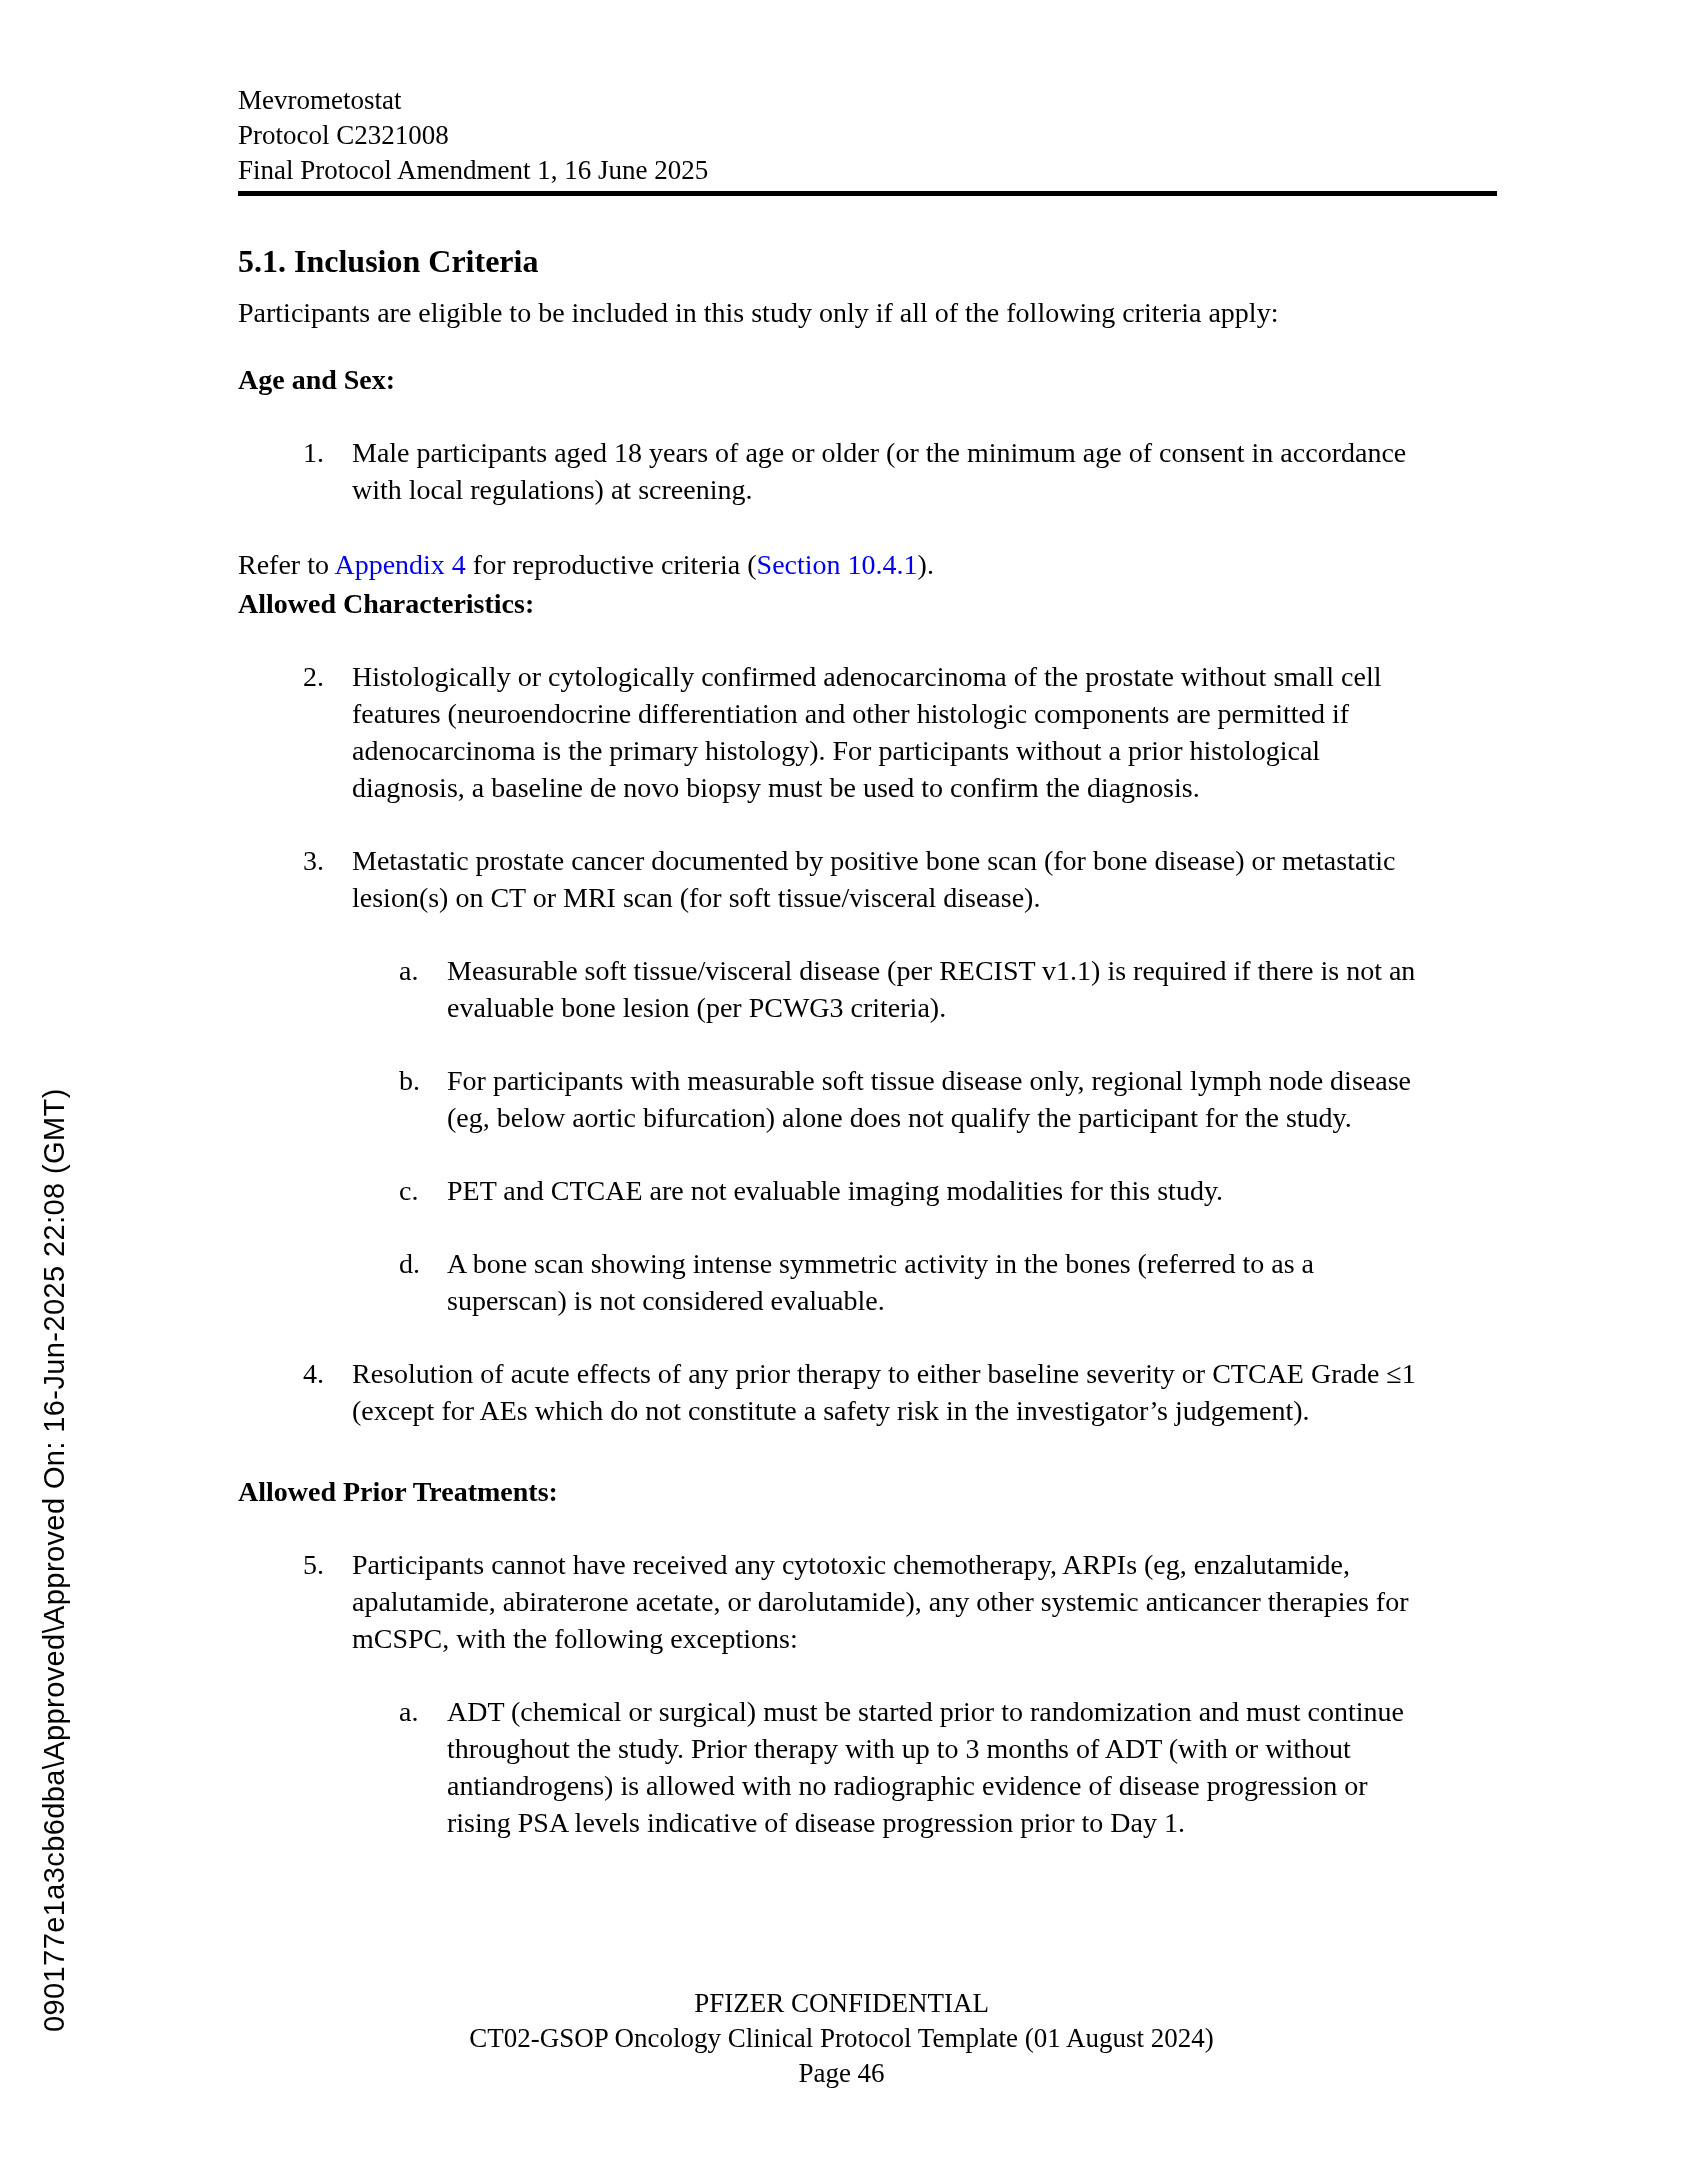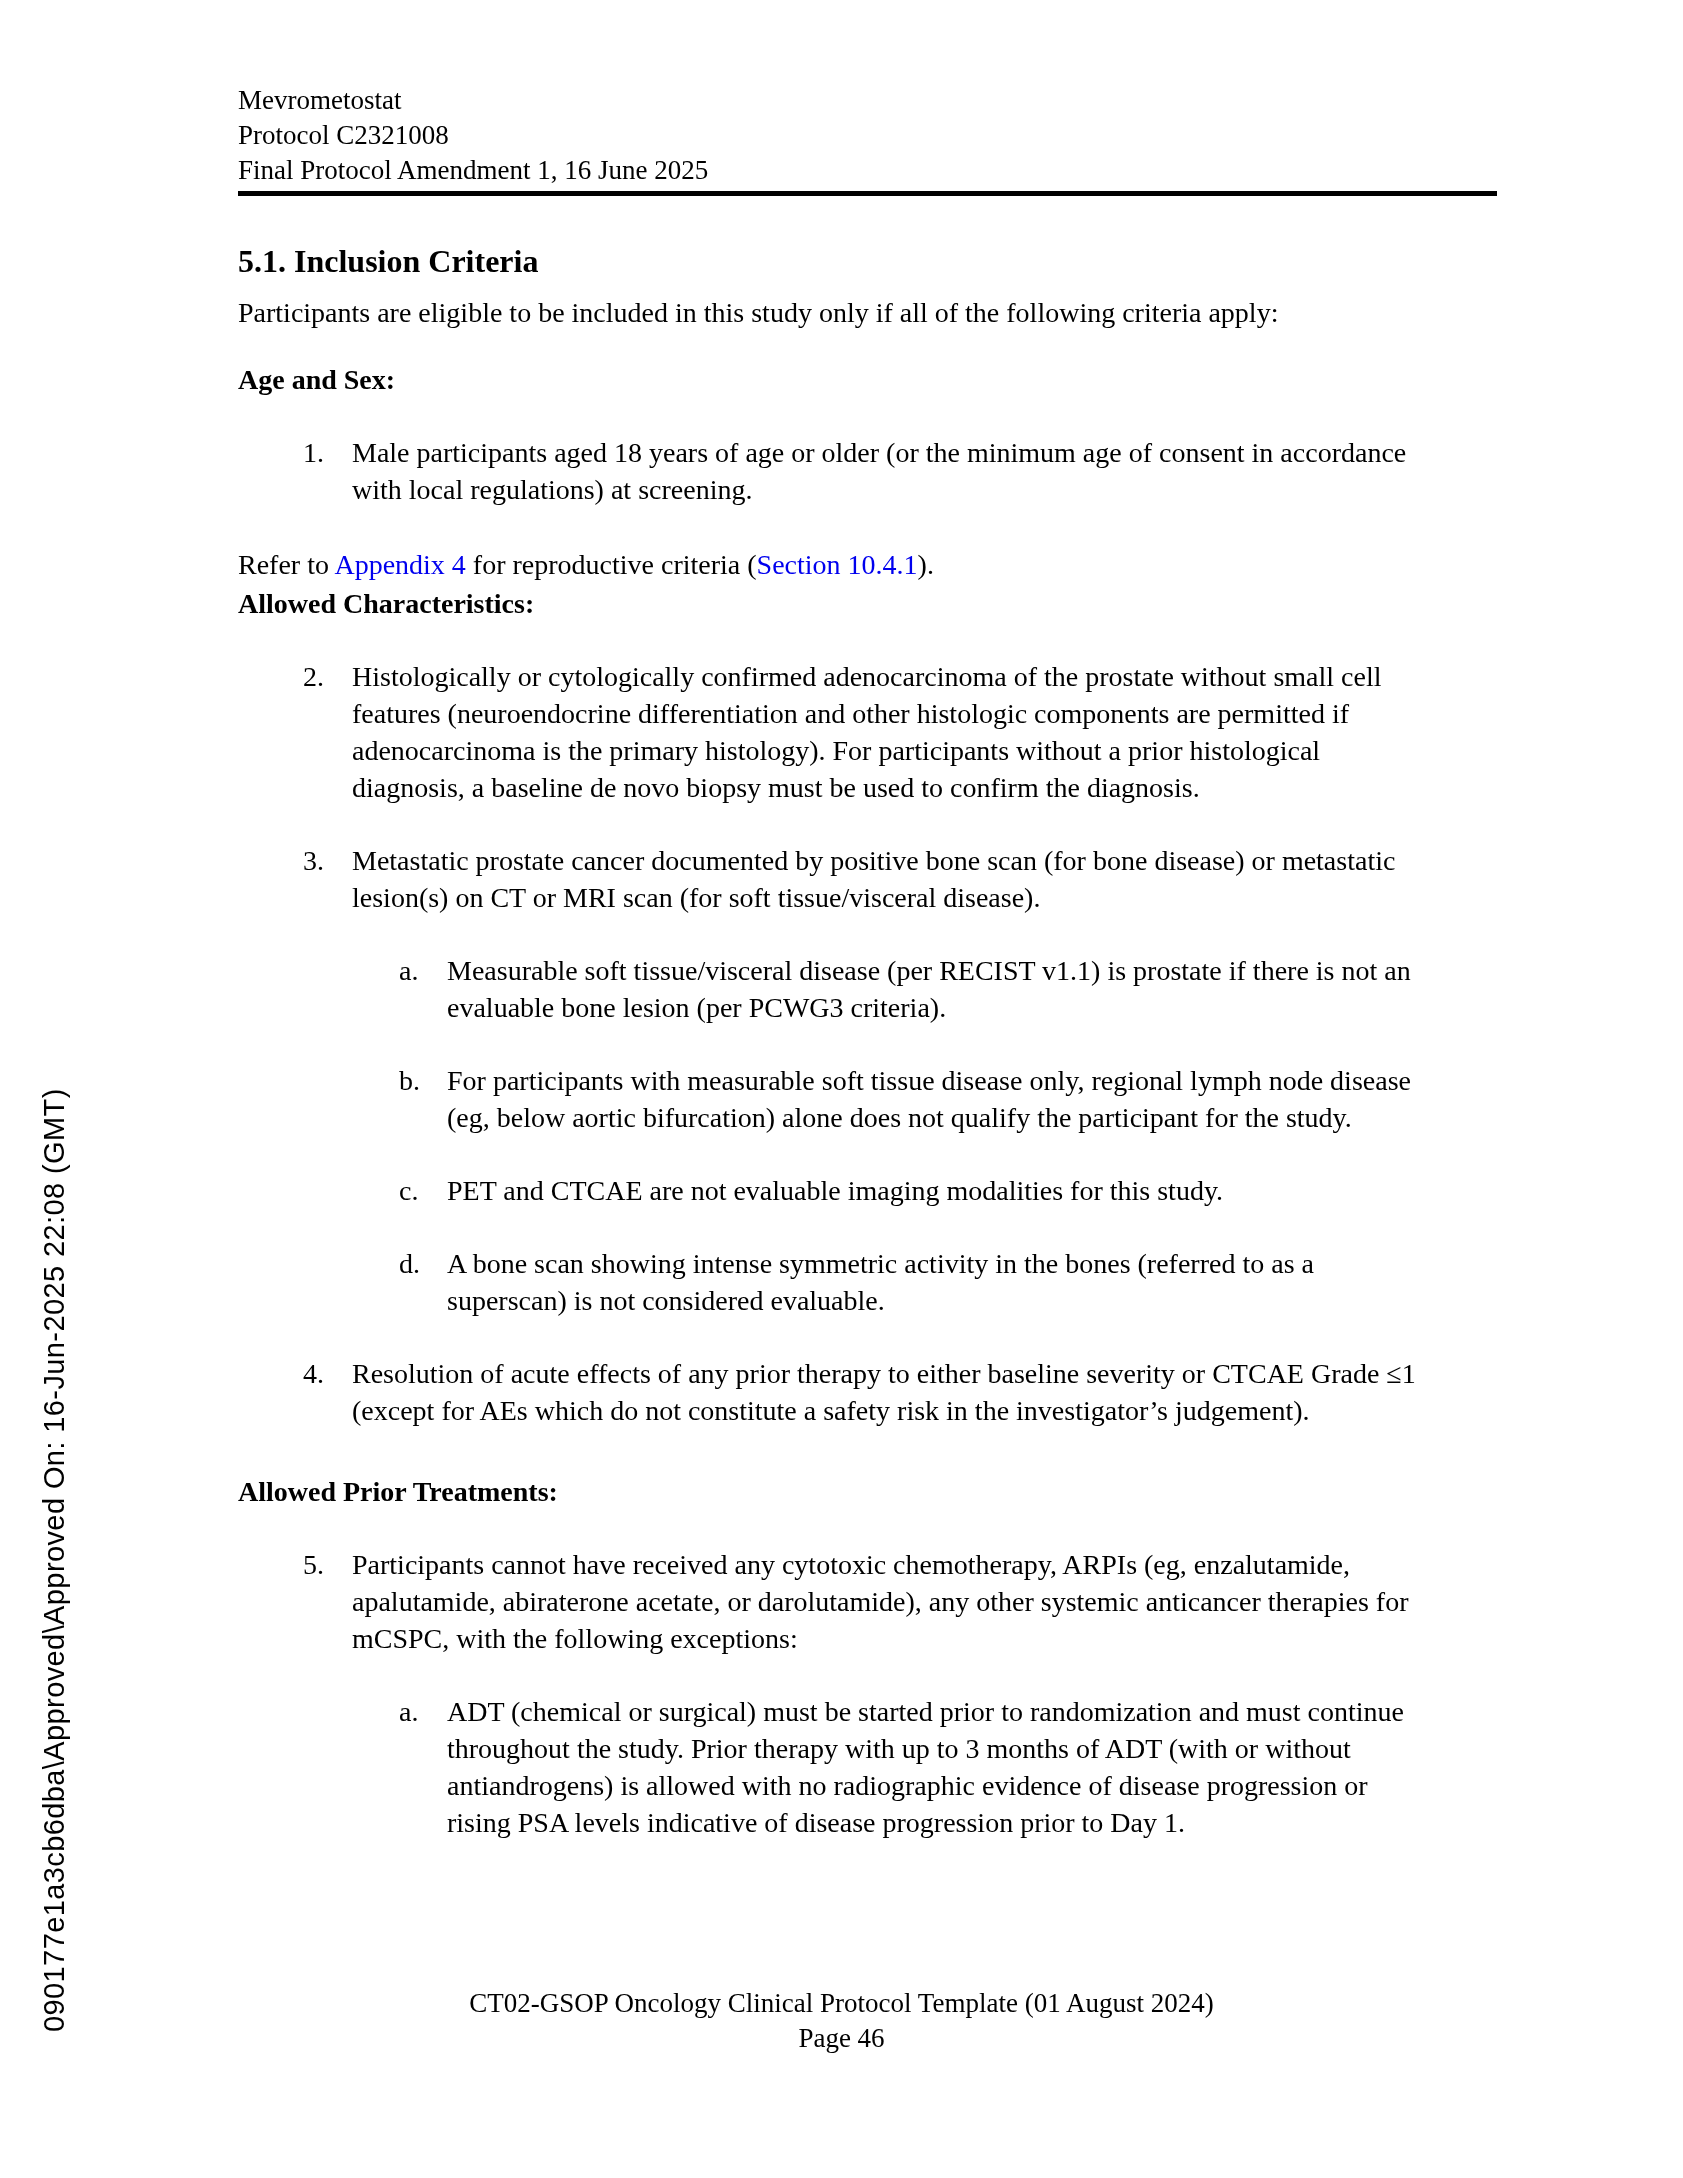--- a/index.html
+++ b/index.html
@@ -122,21 +122,21 @@
       <span class="text">Histologically or cytologically confirmed adenocarcinoma of the prostate without small cell features (neuroendocrine differentiation and other histologic components are permitted if adenocarcinoma is the primary histology). For participants without a prior histological diagnosis, a baseline de novo biopsy must be used to confirm the diagnosis.</span>
     </div>
 
     <div class="item lvl1">
       <span class="marker">3.</span>
       <span class="text">Metastatic prostate cancer documented by positive bone scan (for bone disease) or metastatic lesion(s) on CT or MRI scan (for soft tissue/visceral disease).</span>
     </div>
 
     <div class="item lvl2">
       <span class="marker">a.</span>
-      <span class="text">Measurable soft tissue/visceral disease (per RECIST v1.1) is prostate if there is not an evaluable bone lesion (per PCWG3 criteria).</span>
+      <span class="text">Measurable soft tissue/visceral disease (per RECIST v1.1) is required if there is not an evaluable bone lesion (per PCWG3 criteria).</span>
     </div>
 
     <div class="item lvl2">
       <span class="marker">b.</span>
       <span class="text">For participants with measurable soft tissue disease only, regional lymph node disease (eg, below aortic bifurcation) alone does not qualify the participant for the study.</span>
     </div>
 
     <div class="item lvl2">
       <span class="marker">c.</span>
       <span class="text">PET and CTCAE are not evaluable imaging modalities for this study.</span>
@@ -160,18 +160,19 @@
     </div>
 
     <div class="item lvl2">
       <span class="marker">a.</span>
       <span class="text">ADT (chemical or surgical) must be started prior to randomization and must continue throughout the study. Prior therapy with up to 3 months of ADT (with or without antiandrogens) is allowed with no radiographic evidence of disease progression or rising PSA levels indicative of disease progression prior to Day 1.</span>
     </div>
 
   </div>
 
   <div class="footer">
+    <div>PFIZER CONFIDENTIAL</div>
     <div>CT02-GSOP Oncology Clinical Protocol Template (01 August 2024)</div>
     <div>Page 46</div>
   </div>
 
 </div>
 
 
 </body></html>

